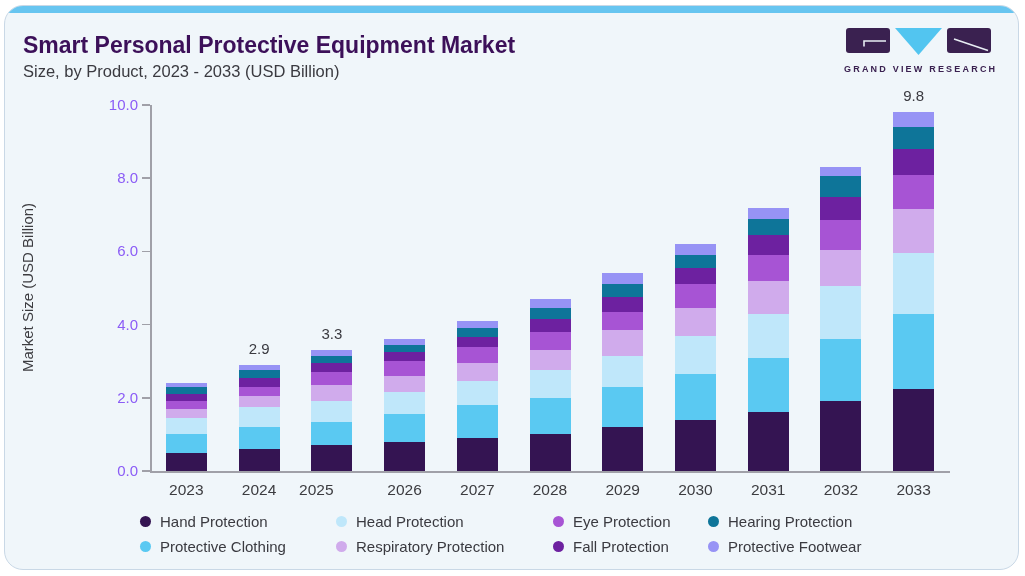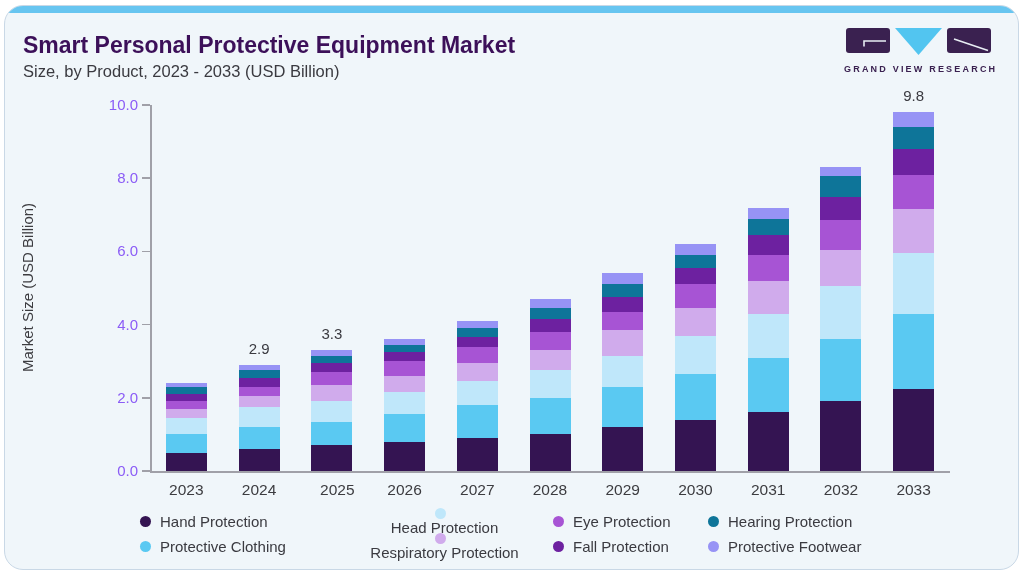--- a/index.html
+++ b/index.html
@@ -44,21 +44,21 @@
   .x-tick-label{
     position:absolute;text-align:center;font-size:15.5px;color:#3c3c40;
   }
   .bar-value-label{
     position:absolute;text-align:center;font-size:15px;color:#3a3a40;
   }
   .legend{position:absolute;left:135px;top:503px;}
   .legend-row{display:flex;align-items:center;height:25px;}
   .legend-item{display:flex;align-items:center;}
   .legend-item.c0{width:196px;}
-  .legend-item.c1{width:217px;flex-direction:column;}
+  .legend-item.c1{width:217px;}
   .legend-item.c2{width:155px;}
   .legend-dot{
     width:11px;height:11px;border-radius:50%;margin-right:9px;flex:none;
   }
   .legend-label{font-size:15px;color:#3a3a40;white-space:nowrap;}
 </style>
 </head>
 <body>
 
 <div class="card">
@@ -121,21 +121,21 @@
         <div class="bar-seg" style="height: 25.62px; background: rgb(52, 20, 82);"></div>
         <div class="bar-seg" style="height: 23.79px; background: rgb(90, 201, 242);"></div>
         <div class="bar-seg" style="height: 20.13px; background: rgb(191, 231, 250);"></div>
         <div class="bar-seg" style="height: 16.47px; background: rgb(208, 171, 236);"></div>
         <div class="bar-seg" style="height: 12.81px; background: rgb(167, 84, 212);"></div>
         <div class="bar-seg" style="height: 9.15px; background: rgb(109, 33, 160);"></div>
         <div class="bar-seg" style="height: 7.32px; background: rgb(14, 117, 153);"></div>
         <div class="bar-seg" style="height: 5.49px; background: rgb(151, 147, 245);"></div>
       </div>
       <div class="bar-value-label" style="left: 290.455px; width: 72.7273px; top: 319.22px;">3.3</div>
-      <div class="x-tick-label" style="left: 296px; width: 72.7273px; top: 475px;">2025</div>
+      <div class="x-tick-label" style="left: 275px; width: 72.7273px; top: 475px;">2025</div>
       <div class="bar" style="left: 379.045px; top: 333.24px; width: 41px; height: 131.76px;">
         <div class="bar-seg" style="height: 29.28px; background: rgb(52, 20, 82);"></div>
         <div class="bar-seg" style="height: 27.45px; background: rgb(90, 201, 242);"></div>
         <div class="bar-seg" style="height: 21.96px; background: rgb(191, 231, 250);"></div>
         <div class="bar-seg" style="height: 16.47px; background: rgb(208, 171, 236);"></div>
         <div class="bar-seg" style="height: 14.64px; background: rgb(167, 84, 212);"></div>
         <div class="bar-seg" style="height: 9.15px; background: rgb(109, 33, 160);"></div>
         <div class="bar-seg" style="height: 7.32px; background: rgb(14, 117, 153);"></div>
         <div class="bar-seg" style="height: 5.49px; background: rgb(151, 147, 245);"></div>
       </div>

